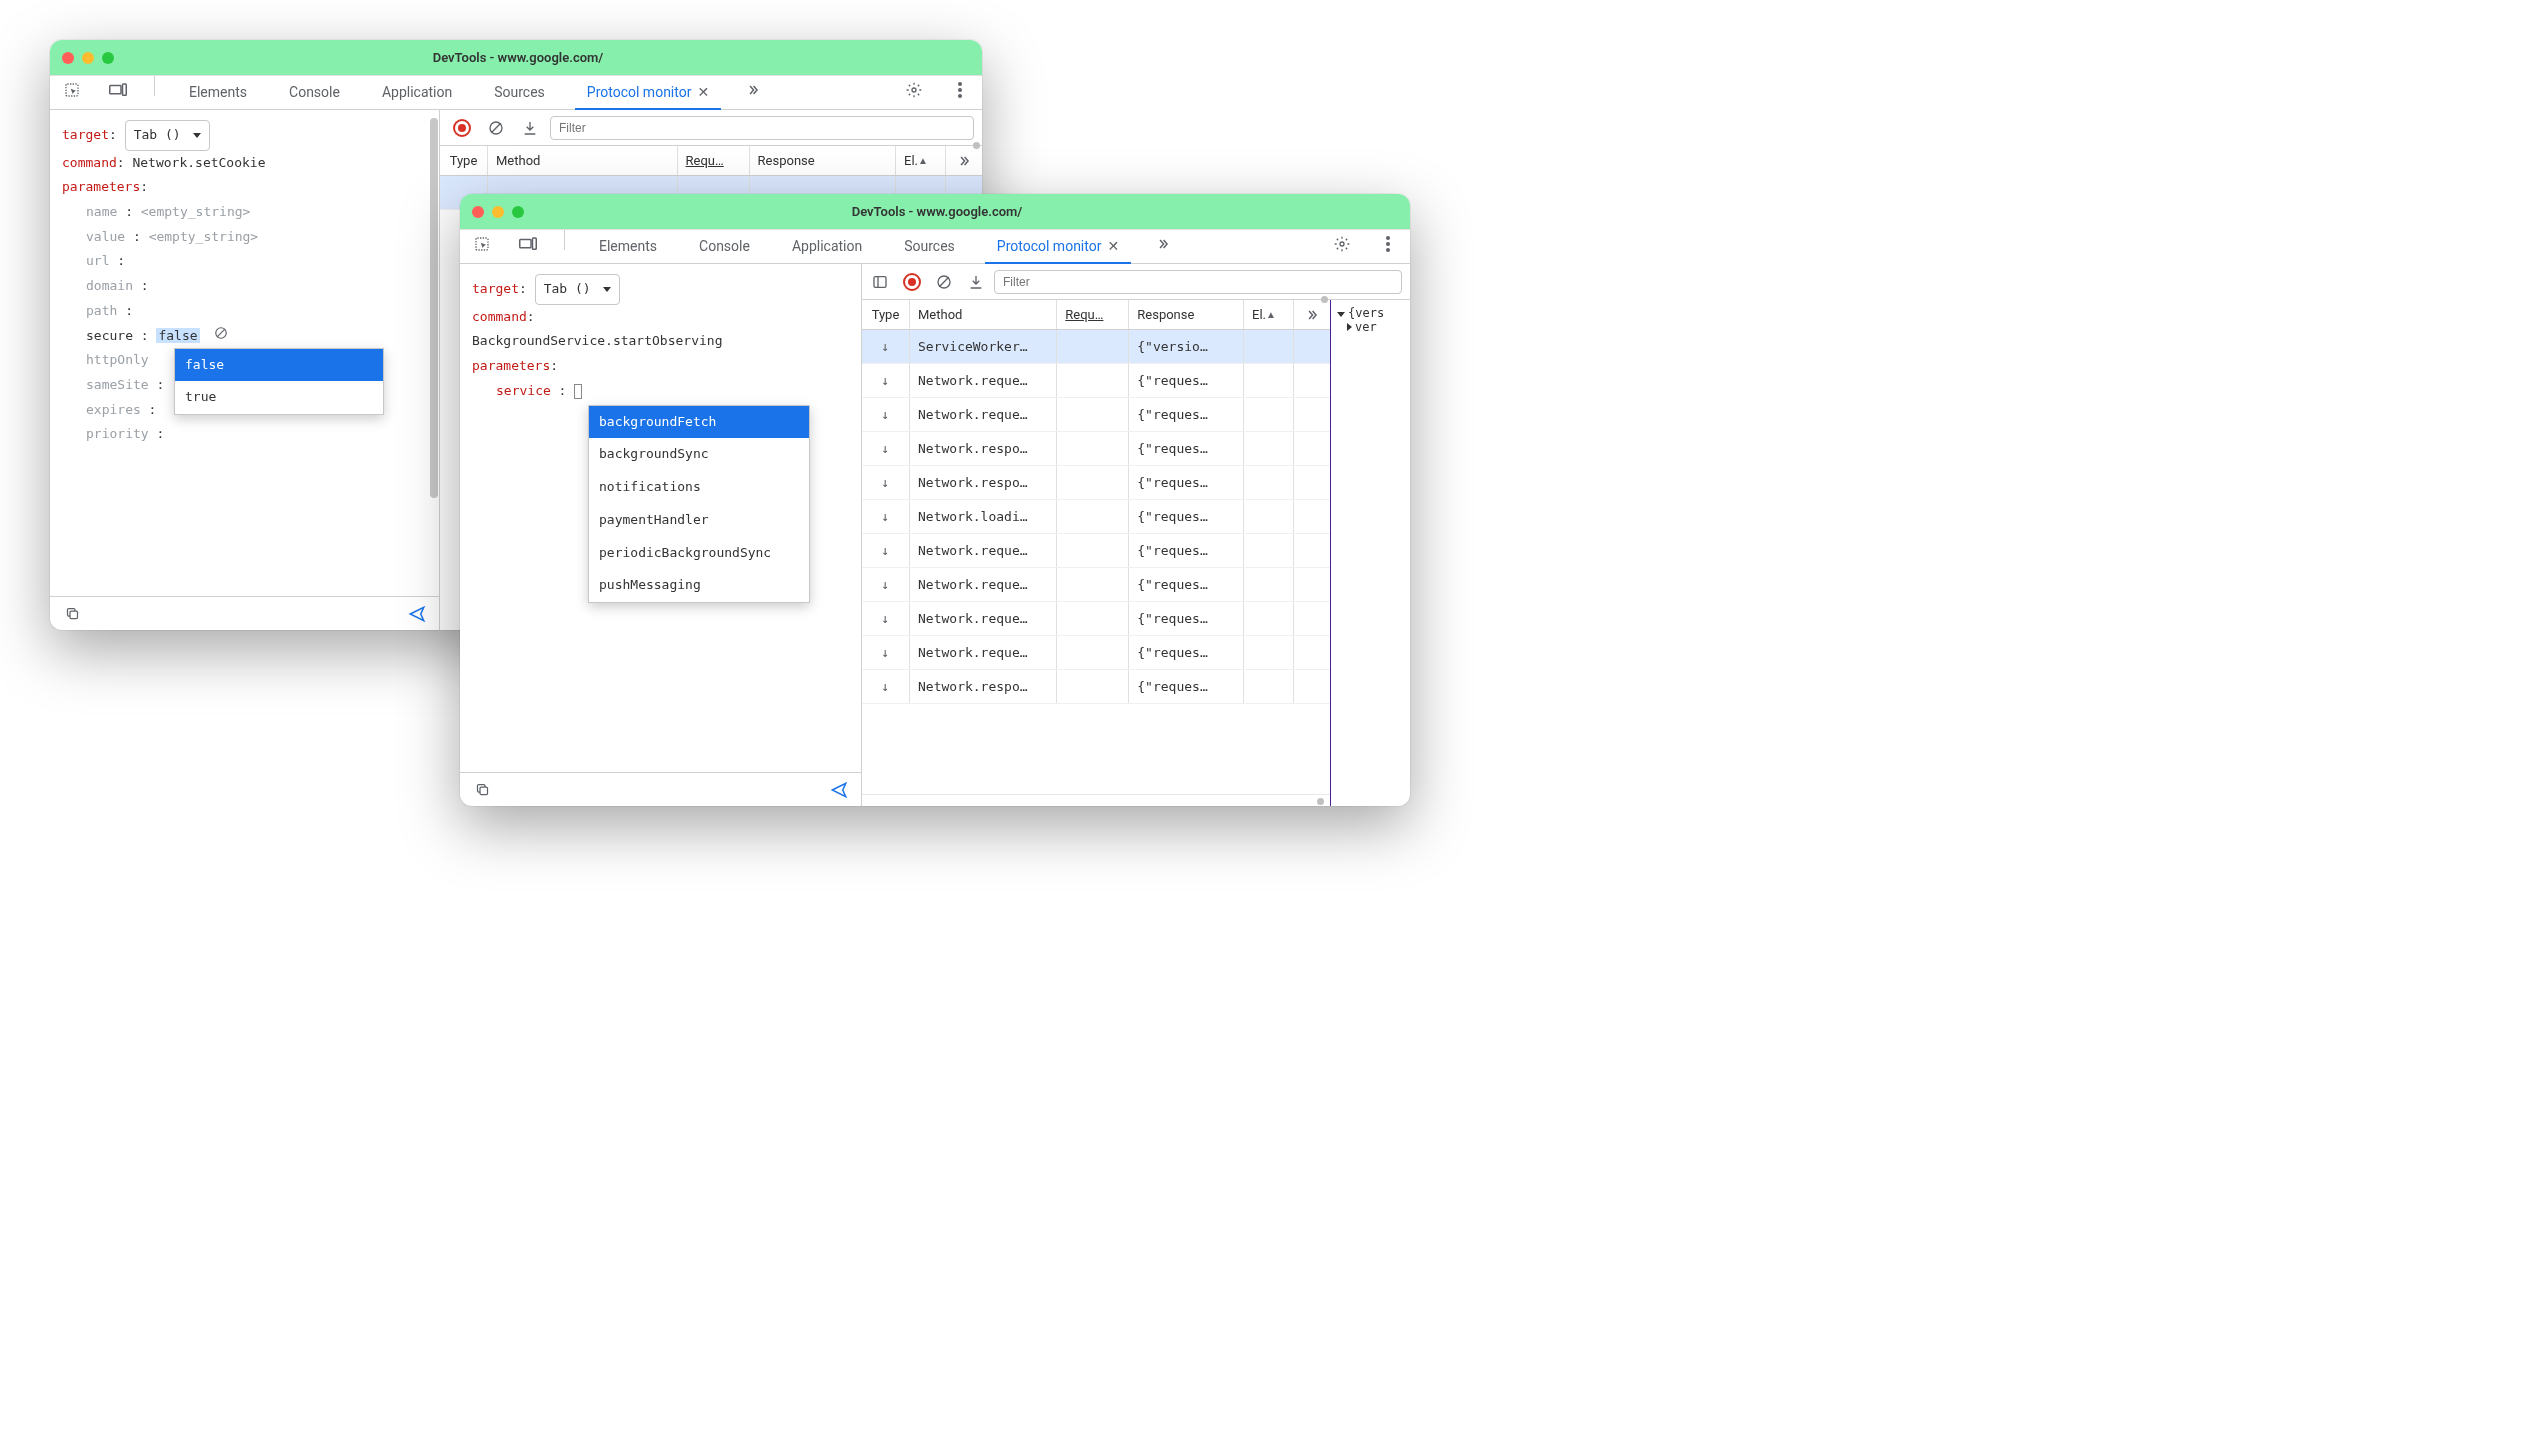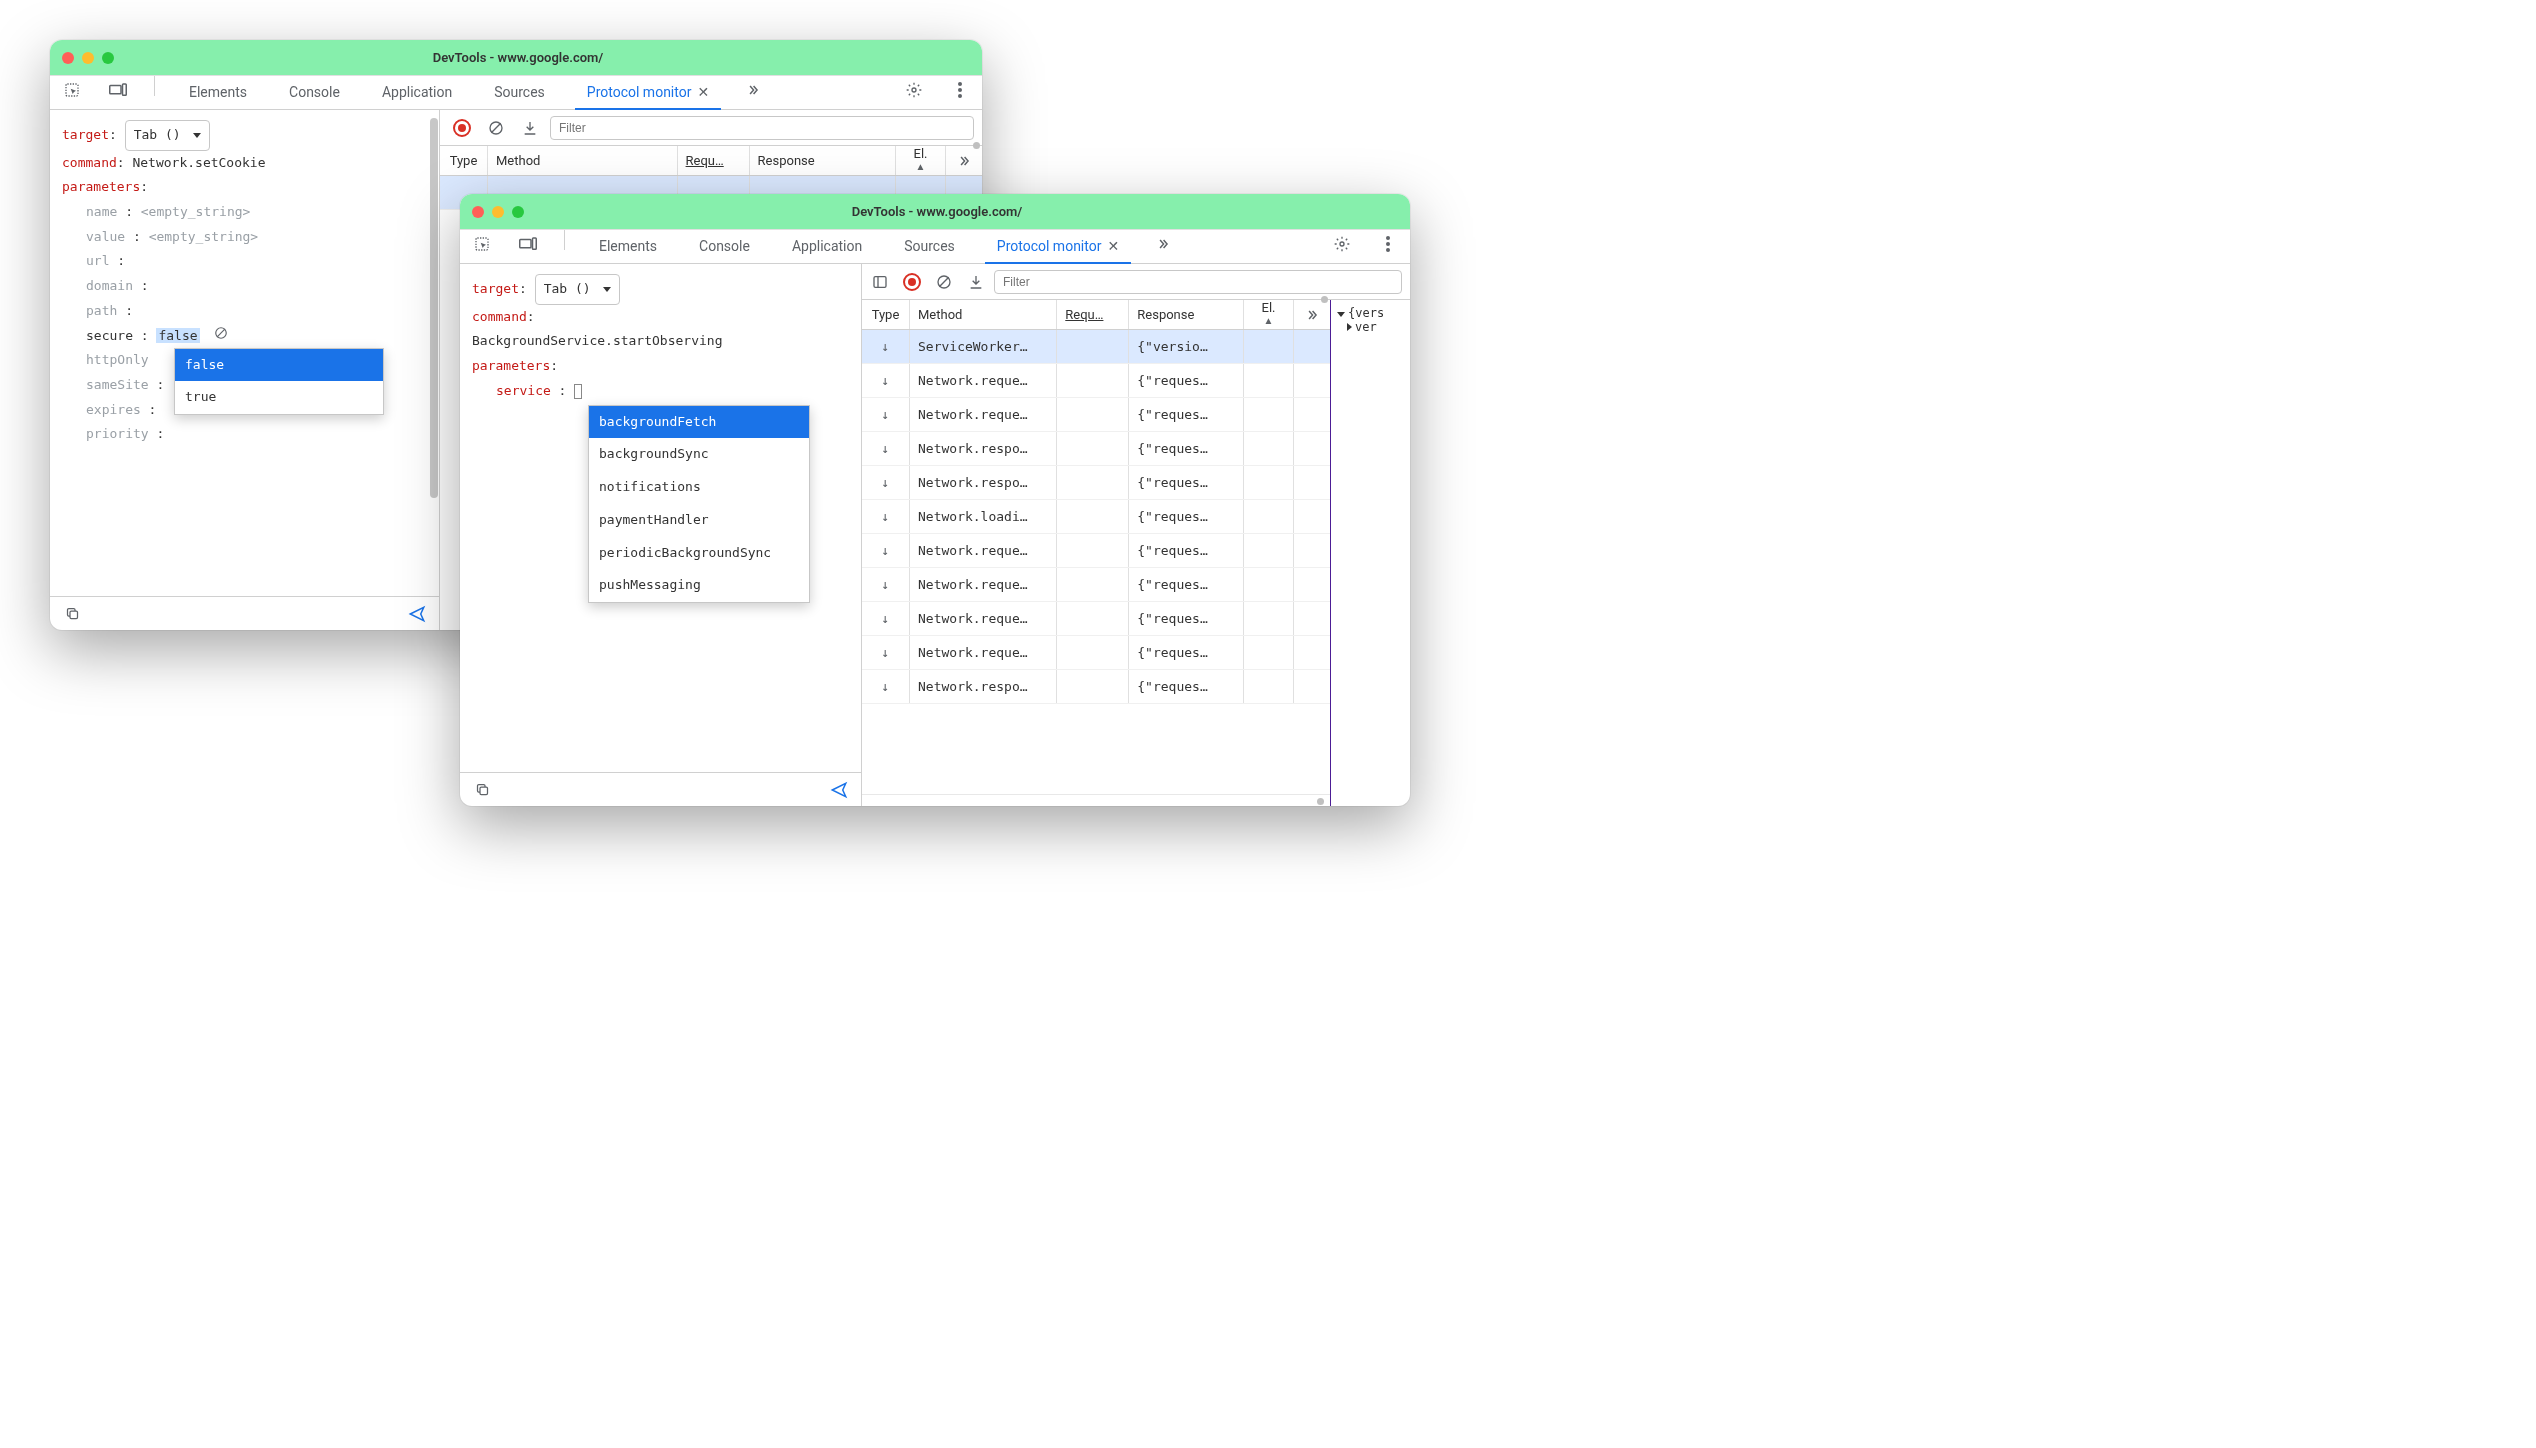--- a/index.html
+++ b/index.html
@@ -142,21 +142,21 @@
     border-bottom:1px solid #d0d0d0; font-size:13px; color:#333;
   }
   .col { padding:0 8px; border-right:1px solid #e0e0e0;
     white-space:nowrap; overflow:hidden; text-overflow:ellipsis;
     display:flex;align-items:center;height:100%;
   }
   .col-type{width:48px;justify-content:center;}
   .col-method{flex:1.6;}
   .col-req{width:72px;text-decoration:underline;}
   .col-resp{flex:1.2;}
-  .col-el{width:50px;flex-direction:column;}
+  .col-el{width:50px;}
   .more-col{width:36px;justify-content:center;border-right:none;color:#5f6368;}
   .rows-body{flex:1;overflow:hidden;font-family:ui-monospace,Menlo,monospace;font-size:13px;}
   .row{display:flex;height:34px;align-items:center;border-bottom:1px solid #f0f0f0;}
   .row.sel{background:#dbe9ff;}
   .row .col{height:100%;}
   .arrow-down{color:#5f6368;}
   .right-side-panel{width:80px;border-left:1px solid #4c1d95;padding:6px;font-family:ui-monospace,Menlo,monospace;font-size:12px;}
   .w2-right-split{display:flex;flex:1;min-height:0;}
   .w2-list{flex:1;min-width:0;display:flex;flex-direction:column;}
   .caret{display:inline-block;width:0;height:0;border-left:4px solid transparent;border-right:4px solid transparent;border-top:5px solid #333;margin-left:2px;}

